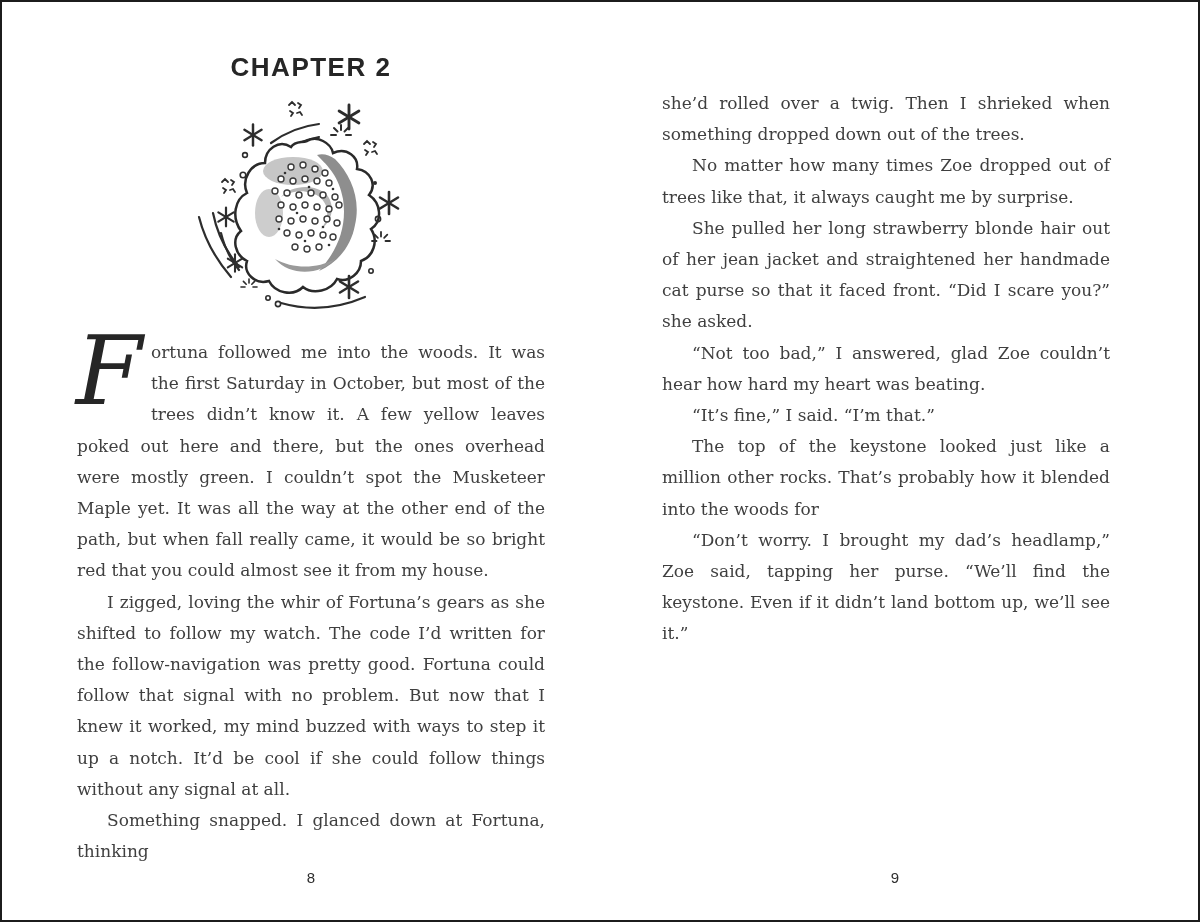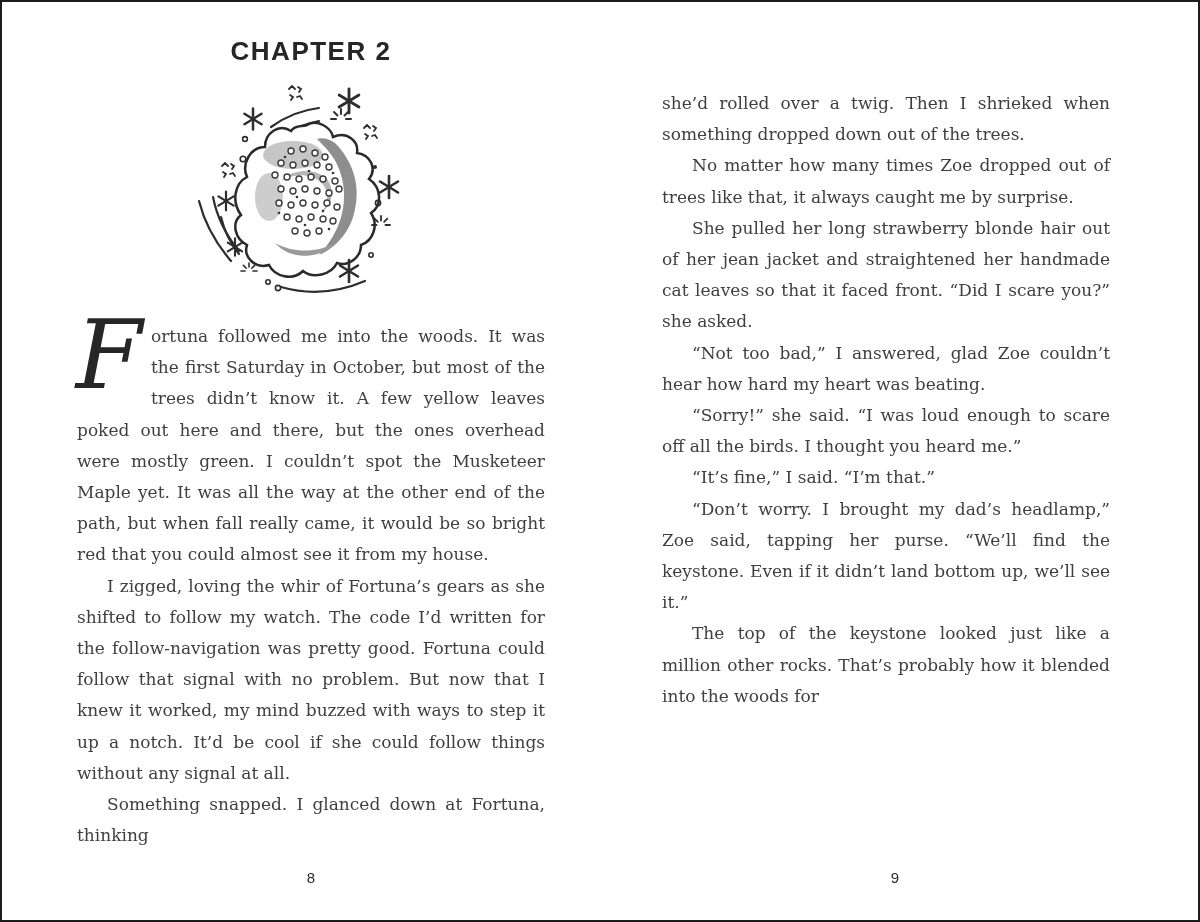--- a/index.html
+++ b/index.html
@@ -22,21 +22,21 @@
   .page.left  { padding: 34px 55px 0 75px; }
   .page.right { padding: 86px 88px 0 62px; }
 
   .chapter {
     font-family: "Liberation Sans", sans-serif;
     font-weight: 700;
     font-size: 26px;
     letter-spacing: 1.5px;
     color: #262626;
     text-align: center;
-    margin: 0 0 8px 0;
+    margin: 16px 0 8px 0;
   }
 
   .illo { text-align: center; margin: 2px 0 8px 0; height: 238px; }
 
   .body-text {
     font-family: "DejaVu Serif", serif;
     font-size: 17px;
     line-height: 31.2px;
     color: #3f3f3f;
     text-align: justify;
@@ -199,24 +199,23 @@
       <p class="para">Something snapped. I glanced down at Fortuna, thinking</p>
     </div>
 
     <div class="folio">8</div>
   </section>
 
   <section class="page right">
     <div class="body-text">
       <p class="para first">she’d rolled over a twig. Then I shrieked when something dropped down out of the trees.</p>
       <p class="para">No matter how many times Zoe dropped out of trees like that, it always caught me by surprise.</p>
-      <p class="para">She pulled her long strawberry blonde hair out of her jean jacket and straightened her handmade cat leaves so that it faced front. “Did I scare you?” she asked.</p>
+      <p class="para">She pulled her long strawberry blonde hair out of her jean jacket and straightened her handmade cat purse so that it faced front. “Did I scare you?” she asked.</p>
       <p class="para">“Not too bad,” I answered, glad Zoe couldn’t hear how hard my heart was beating.</p>
-      <p class="para">“Sorry!” she said. “I was loud enough to scare off all the birds. I thought you heard me.”</p>
       <p class="para">“It’s fine,” I said. “I’m that.”</p>
+      <p class="para">The top of the keystone looked just like a million other rocks. That’s probably how it blended into the woods for</p>
       <p class="para">“Don’t worry. I brought my dad’s headlamp,” Zoe said, tapping her purse. “We’ll find the keystone. Even if it didn’t land bottom up, we’ll see it.”</p>
-      <p class="para">The top of the keystone looked just like a million other rocks. That’s probably how it blended into the woods for</p>
     </div>
 
     <div class="folio">9</div>
   </section>
 
 </div>
 
 </body></html>

